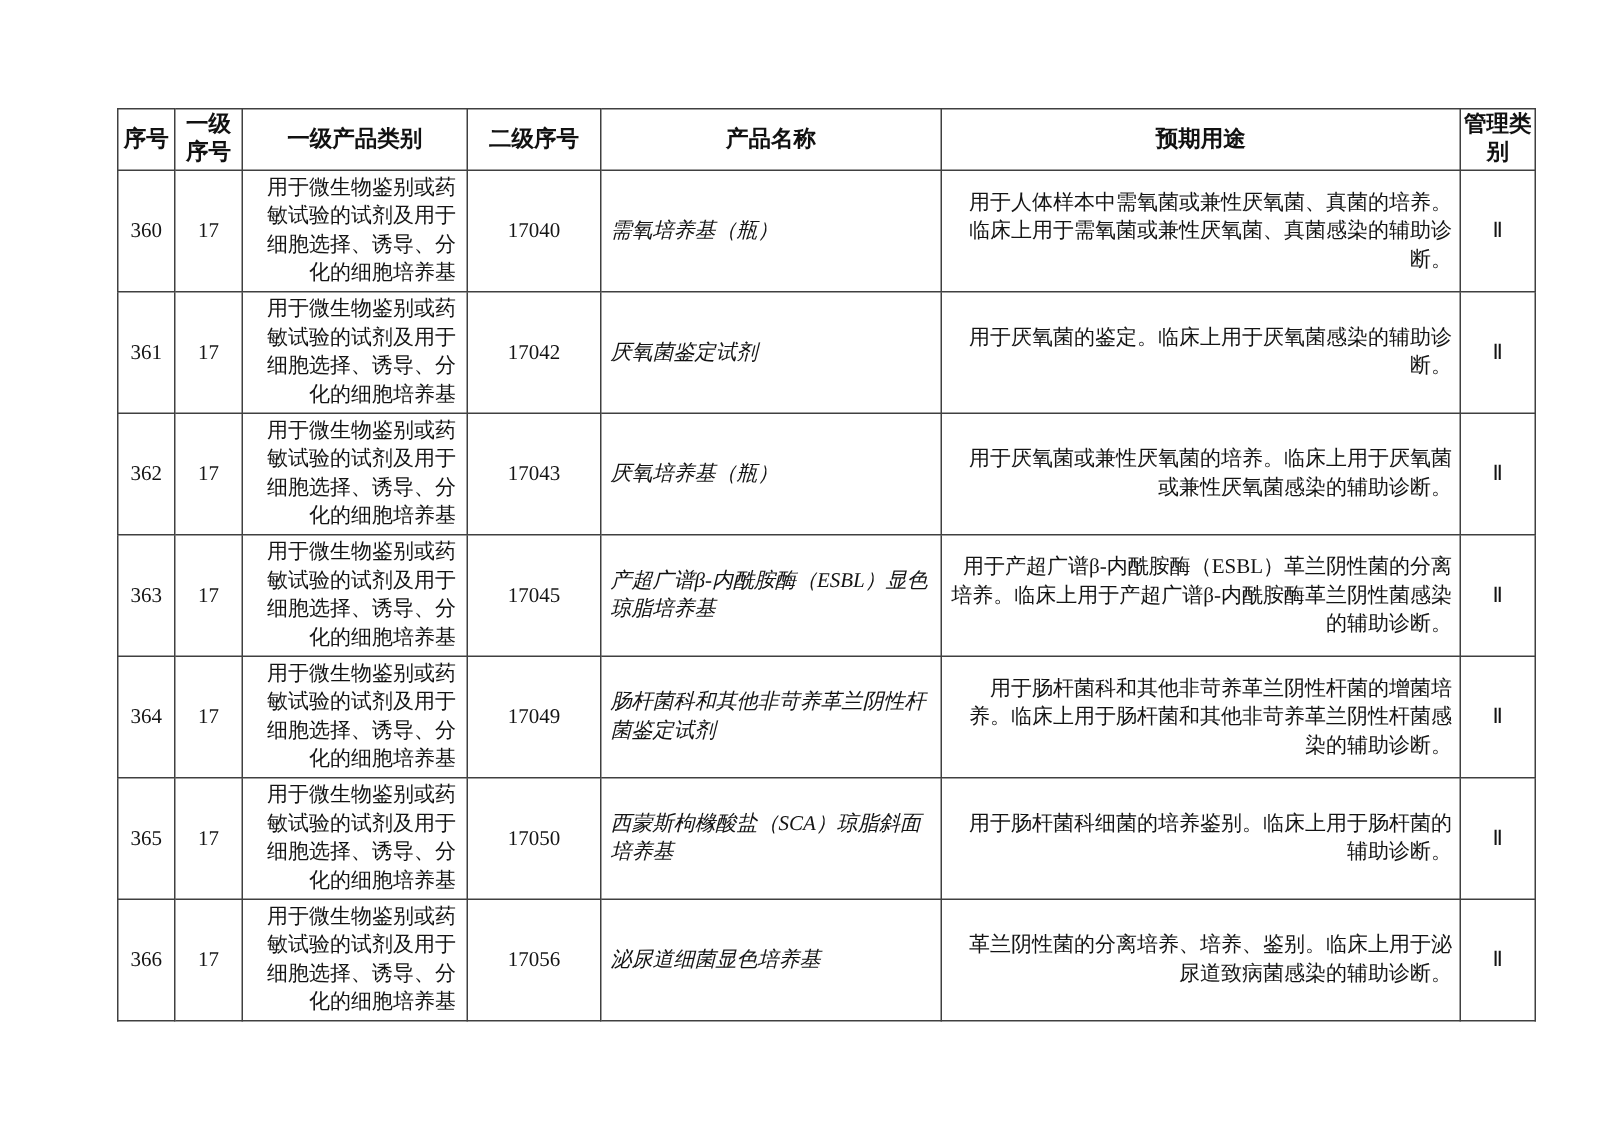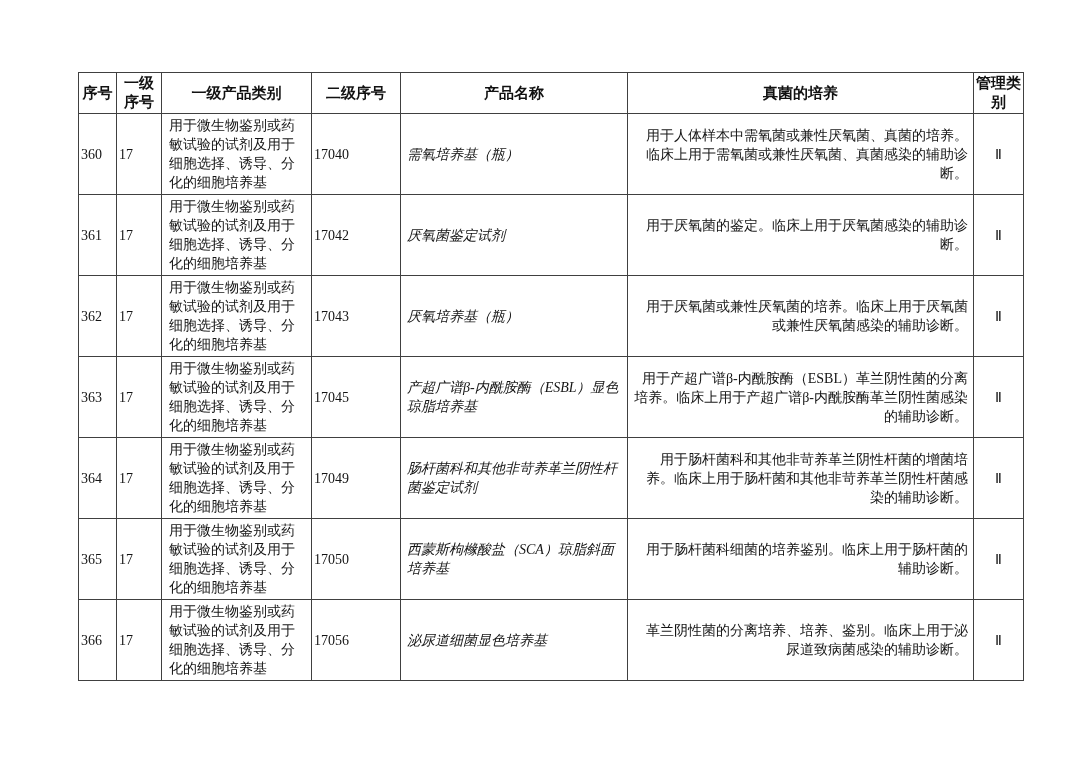--- a/index.html
+++ b/index.html
@@ -44,26 +44,26 @@
   .doc-table tbody tr {
     height: 77px;
   }
   .doc-table td {
     font-size: 14px;
     line-height: 19px;
     vertical-align: middle;
     color: #141414;
   }
   .c-num {
-    text-align: left;
+    text-align: center;
     padding: 2px 2px;
     margin-left: 14px;
   }
   .c-cat {
-    text-align: left;
+    text-align: right;
     padding: 2px 7px;
   }
   .c-prod {
     text-align: left;
     padding: 2px 6px;
     font-style: italic;
   }
   .c-use {
     text-align: right;
     padding: 2px 5px;
@@ -89,21 +89,21 @@
       <col style="width:346px">
       <col style="width:50px">
     </colgroup>
     <thead>
       <tr>
         <th>序号</th>
         <th>一级序号</th>
         <th>一级产品类别</th>
         <th>二级序号</th>
         <th>产品名称</th>
-        <th>真菌的培养</th>
+        <th>预期用途</th>
         <th>管理类别</th>
       </tr>
     </thead>
     <tbody>
       <tr>
         <td class="c-num">360</td>
         <td class="c-num">17</td>
         <td class="c-cat">用于微生物鉴别或药敏试验的试剂及用于细胞选择、诱导、分化的细胞培养基</td>
         <td class="c-num">17040</td>
         <td class="c-prod">需氧培养基（瓶）</td>

